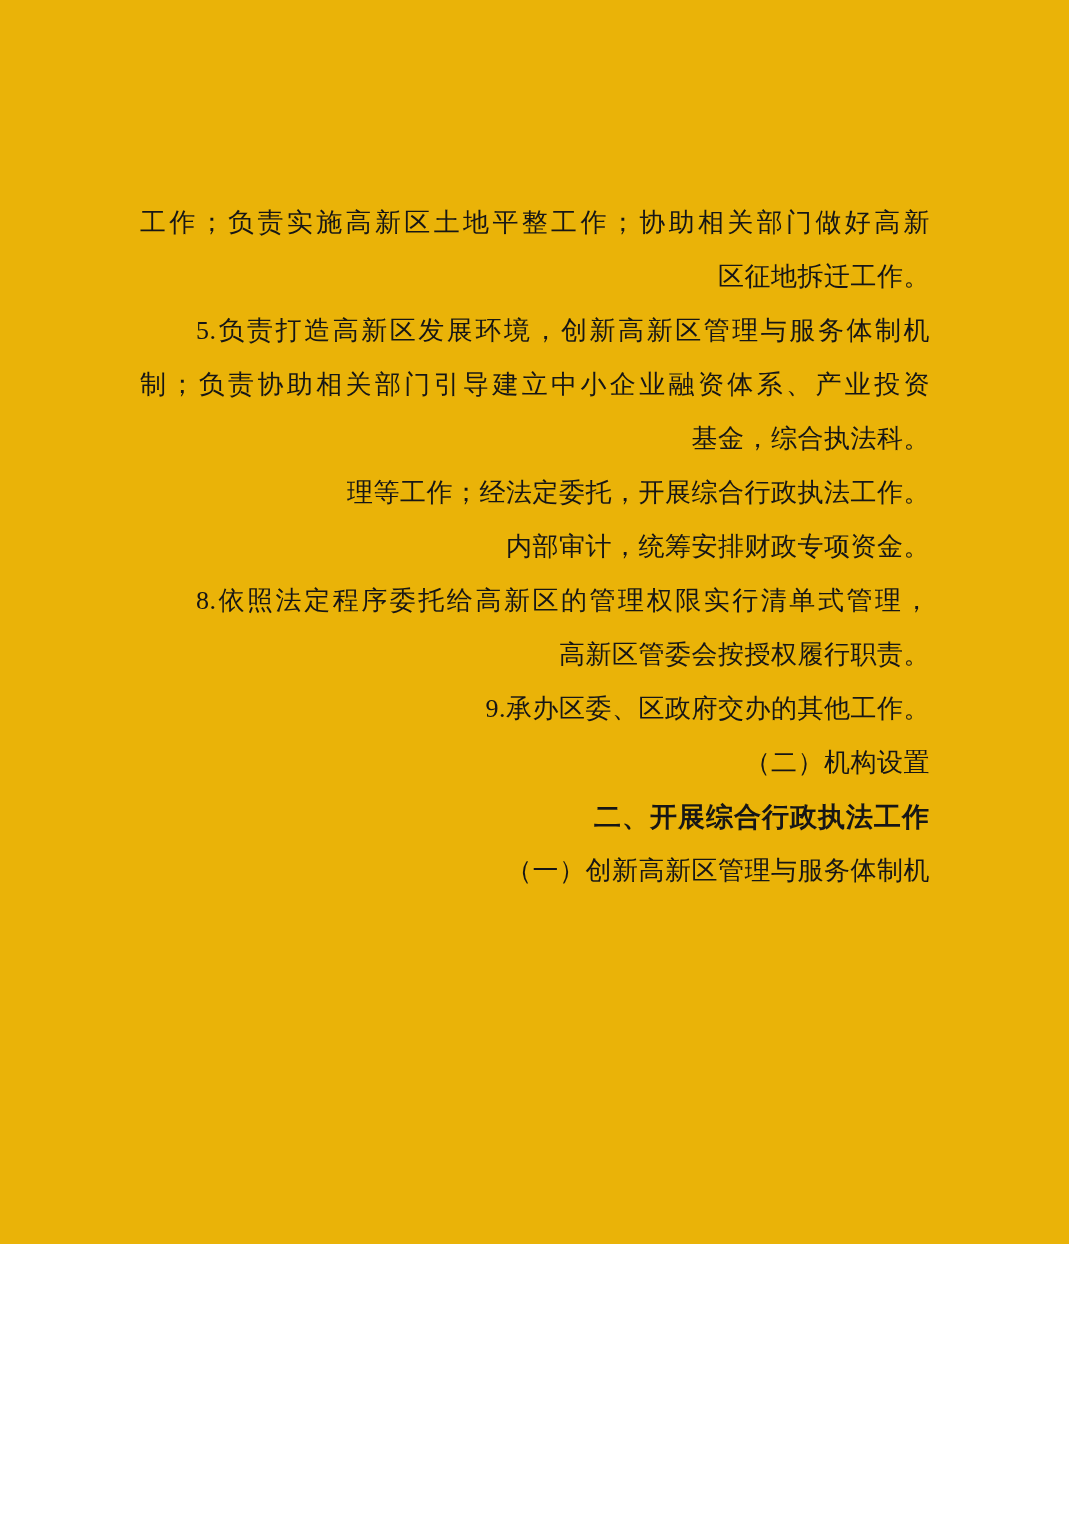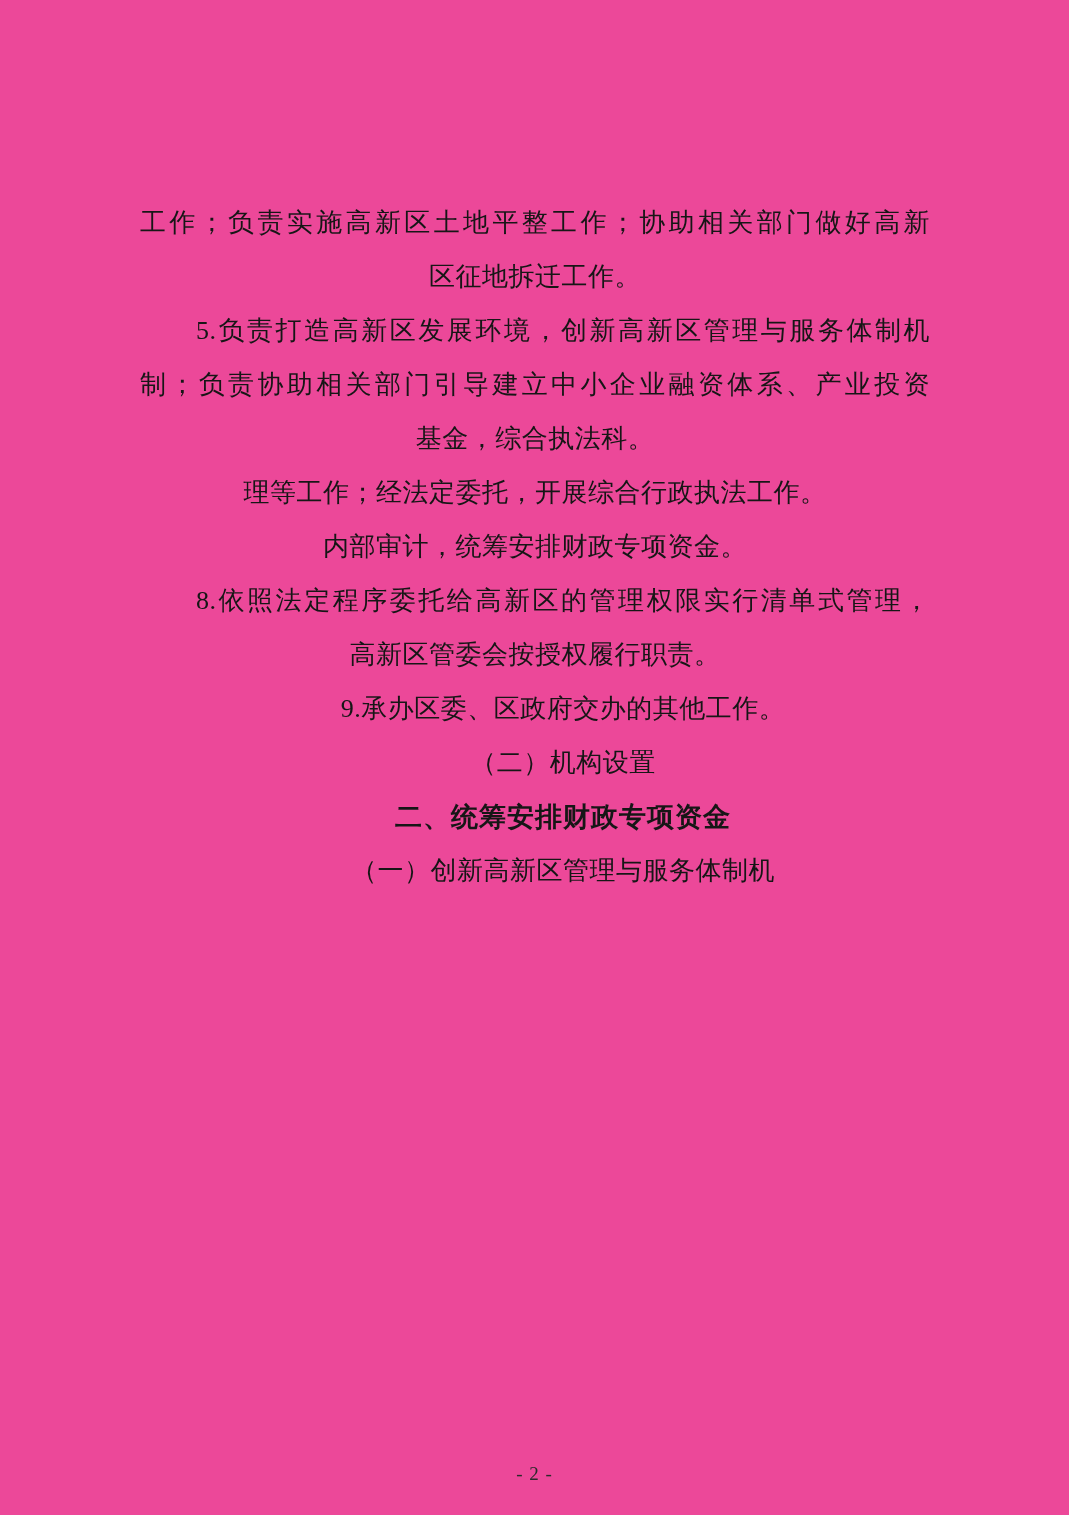--- a/index.html
+++ b/index.html
@@ -3,42 +3,42 @@
 <meta charset="utf-8">
 <style>
   html, body {
     margin: 0;
     padding: 0;
     background: #ffffff;
   }
   .page {
     position: relative;
     width: 1069px;
-    height: 1515px;
+    height: 1244px;
     margin: 0 auto;
-    background: #ec4899;
+    background: #eab308;
     color: #161616;
     font-family: "Liberation Serif", "DejaVu Serif", serif;
     overflow: hidden;
   }
   .content {
     position: absolute;
     left: 140px;
     top: 196px;
     width: 790px;
   }
   .para {
     margin: 0;
     padding: 0;
   }
   .line {
     height: 54px;
     line-height: 54px;
     font-size: 26px;
-    text-align: center;
+    text-align: right;
     letter-spacing: 0.5px;
   }
   
   .line.fill {
     text-align: justify;
     text-align-last: justify;
     text-justify: inter-character;
   }
   .line.ind {
     padding-left: 56px;
@@ -88,20 +88,20 @@
         <div class="line fill ind">8.依照法定程序委托给高新区的管理权限实行清单式管理，</div>
         <div class="line">高新区管委会按授权履行职责。</div>
       </div>
       <div class="para body">
         <div class="line ind">9.承办区委、区政府交办的其他工作。</div>
       </div>
       <div class="para heading-kai">
         <div class="line ind">（二）机构设置</div>
       </div>
       <div class="para heading-hei">
-        <div class="line ind">二、统筹安排财政专项资金</div>
+        <div class="line ind">二、开展综合行政执法工作</div>
       </div>
       <div class="para heading-kai">
         <div class="line ind">（一）创新高新区管理与服务体制机</div>
       </div>
     </div>
   <div class="footer">- 2 -</div>
 </div>
 
 </body></html>

